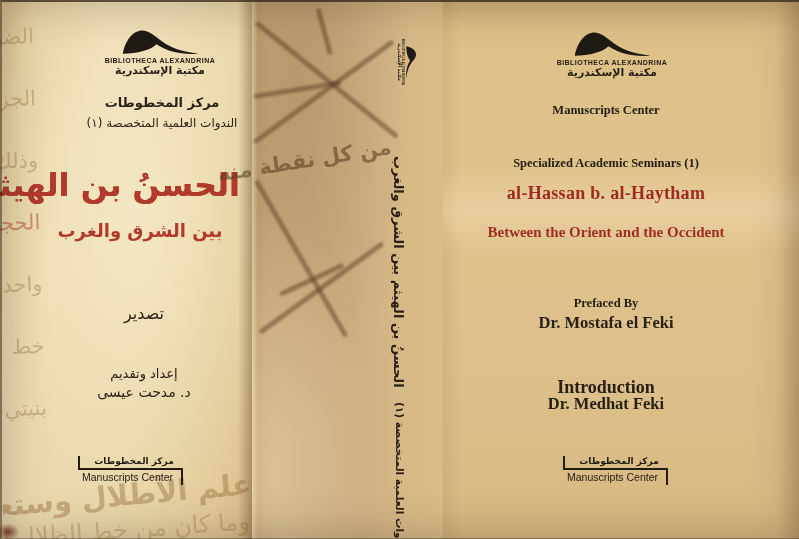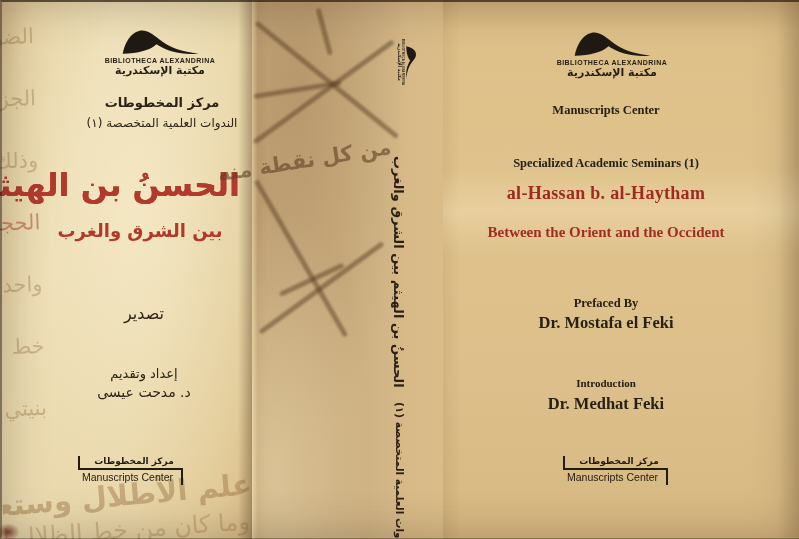--- a/index.html
+++ b/index.html
@@ -209,21 +209,21 @@
     </div>
 
     <div class="t front-col en-bold" style="top:103px; font-size:12.5px;">Manuscripts Center</div>
     <div class="t front-col en-bold" style="top:120px; font-size:12.5px;margin-top:36px;">Specialized Academic Seminars (1)</div>
 
     <div class="t front-col red-title" style="top:183px;">al-Hassan b. al-Haytham</div>
     <div class="t front-col red-subtitle" style="top:224px;">Between the Orient and the Occident</div>
 
     <div class="t front-col en-bold" style="top:296px; font-size:12.5px;">Prefaced By</div>
     <div class="t front-col en-bold" style="top:313px; font-size:16.5px;">Dr. Mostafa el Feki</div>
-    <div class="t front-col en-bold" style="top:377px; font-size:11px;">Introduction</div>
+    <div class="t front-col en-bold" style="top:377px; font-size:18px;">Introduction</div>
     <div class="t front-col en-bold" style="top:394px; font-size:16.5px;">Dr. Medhat Feki</div>
 
     <div class="mc-logo" style="left:120px; top:456px;">
       <div class="mc-ar">مركز المخطوطات</div>
       <div class="mc-en">Manuscripts Center</div>
     </div>
   </div>
 
   <div class="cover-vignette"></div>
 </div>

